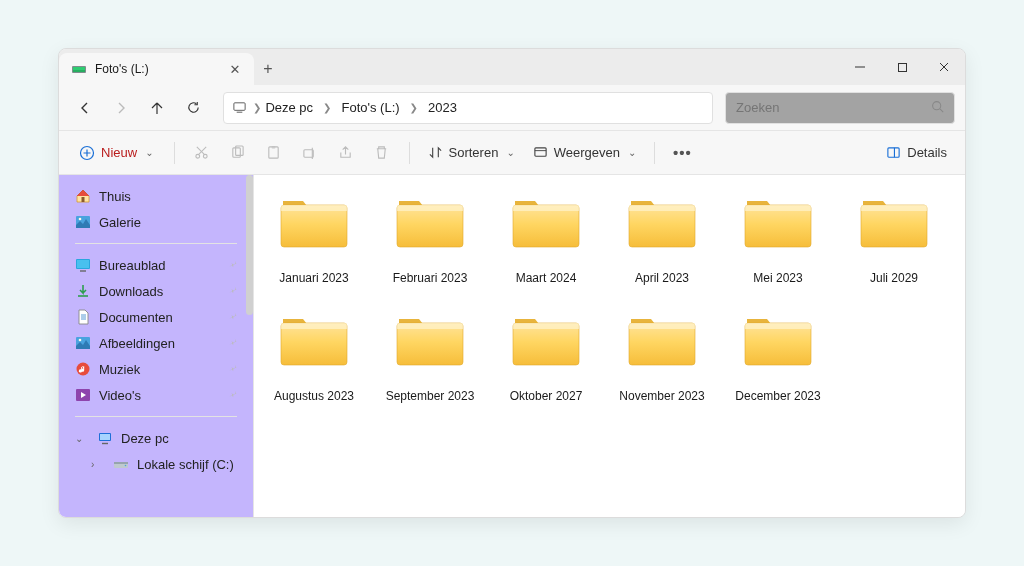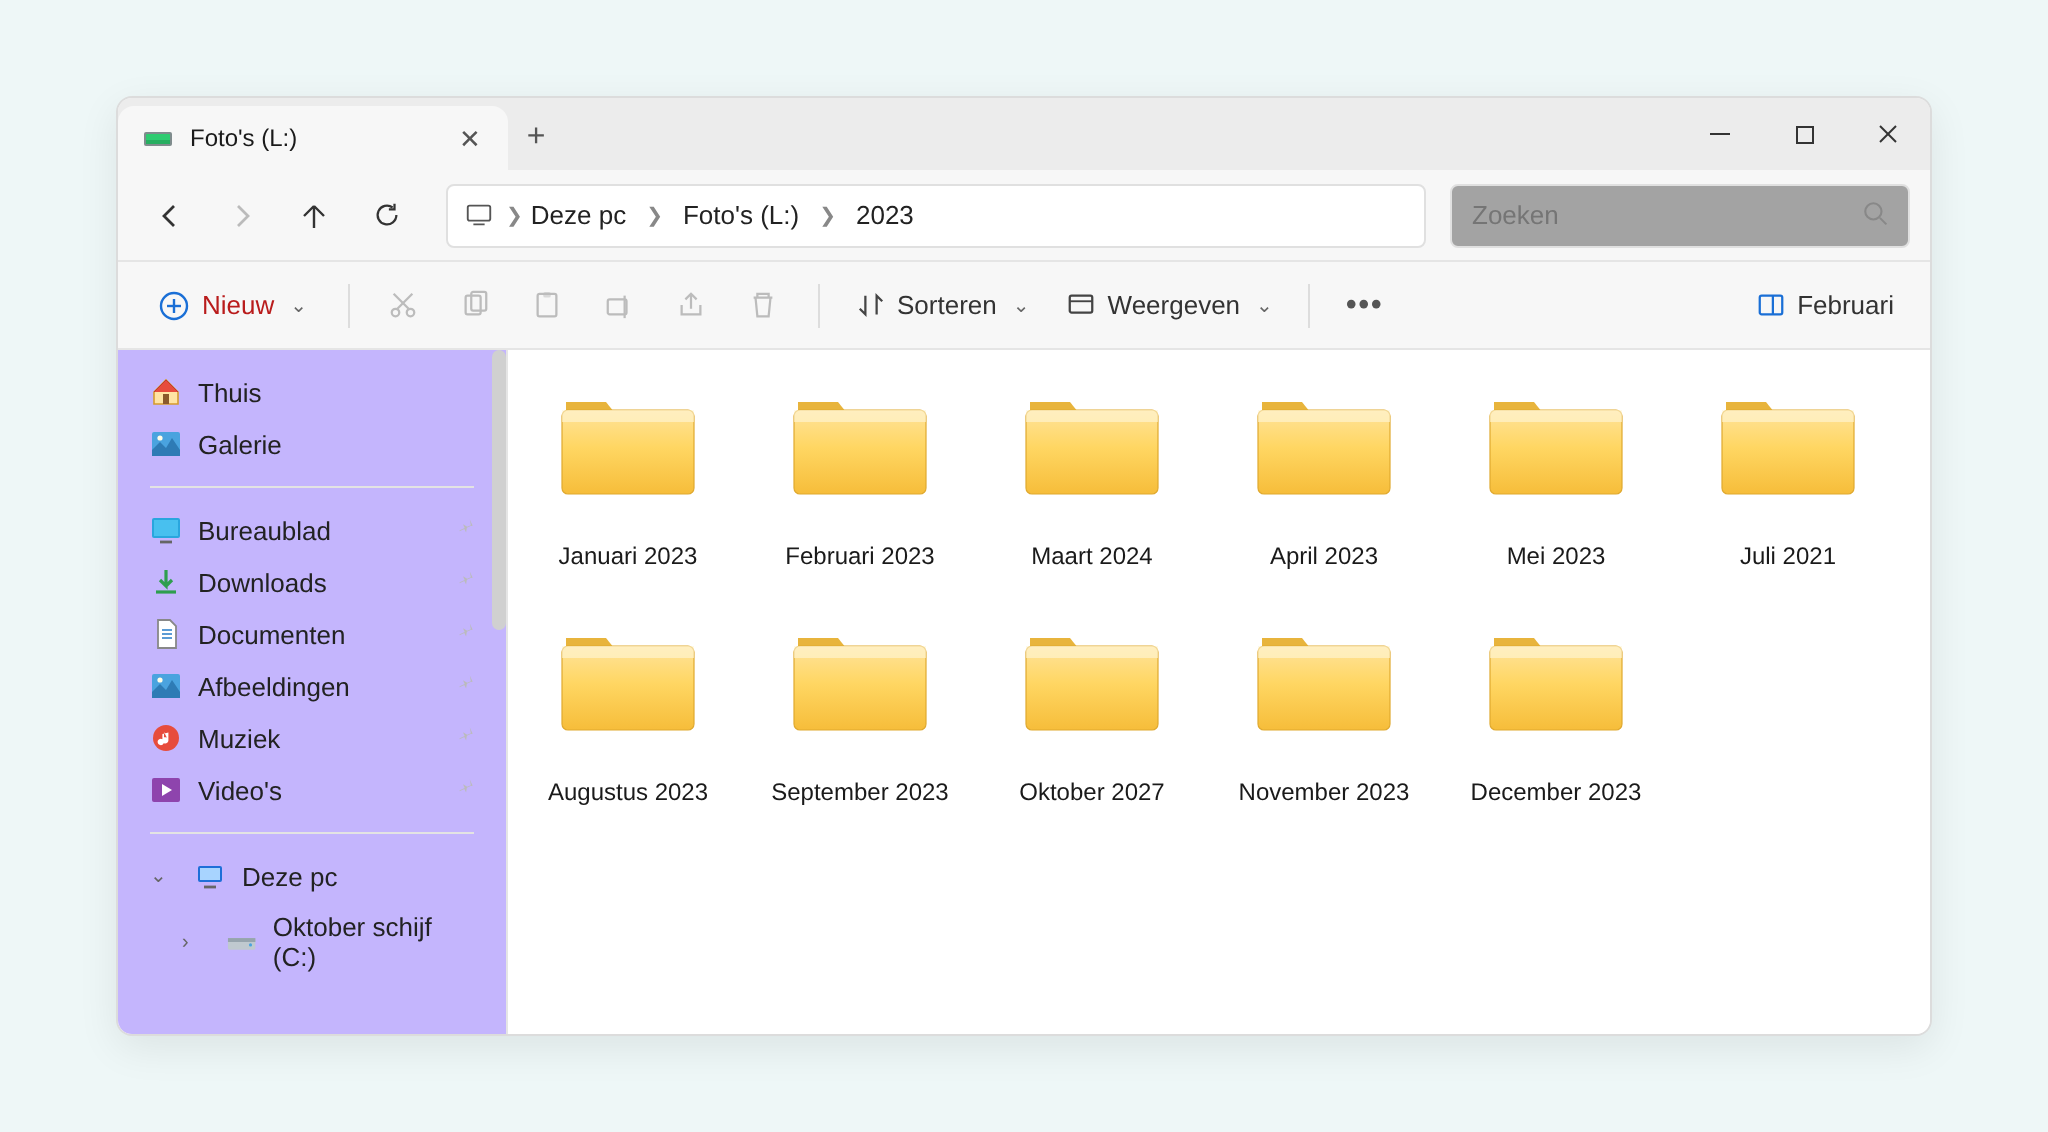--- a/index.html
+++ b/index.html
@@ -274,21 +274,21 @@
     <div class="tool-sep"></div>
     <div class="tool-icon">
         <span class="ellipsis">•••</span>
       </div>
     <div class="tool-spacer"></div>
     <div class="tool-labeled">
       <svg class="ico" width="15" height="15" viewBox="0 0 16 16">
           <rect x="2" y="3" width="12" height="10" rx="1" fill="none" stroke="#1a6fd6" stroke-width="1.2"></rect>
           <line x1="9" y1="3" x2="9" y2="13" stroke="#1a6fd6" stroke-width="1.2"></line>
         </svg>
-      <span>Februari</span>
+      <span>Details</span>
     </div>
   </div>
 
   <div class="body">
 
     <div class="sidebar">
       <div class="scroll-hint"></div>
 
       <div class="sb-item">
         <svg width="16" height="16" viewBox="0 0 16 16">
@@ -385,21 +385,21 @@
           </svg>
         <span>Deze pc</span>
       </div>
       <div class="sb-item sb-indent">
         <span class="sb-exp">›</span>
         <svg width="16" height="16" viewBox="0 0 16 16">
             <rect x="1" y="6" width="14" height="6" rx="1" fill="#bfc9cf"></rect>
             <rect x="1" y="6" width="14" height="2" fill="#96a4ad"></rect>
             <circle cx="12.5" cy="9.5" r="0.8" fill="#4aa3df"></circle>
           </svg>
-        <span>Oktober schijf (C:)</span>
+        <span>Lokale schijf (C:)</span>
       </div>
     </div>
 
     <div class="content">
       <div class="grid" id="folder-grid">
           <div class="folder">
             <svg class="folder-icon">
               <use href="#folder-sym"></use>
             </svg>
             <span class="folder-label">Januari 2023</span>
@@ -425,21 +425,21 @@
           <div class="folder">
             <svg class="folder-icon">
               <use href="#folder-sym"></use>
             </svg>
             <span class="folder-label">Mei 2023</span>
           </div>
           <div class="folder">
             <svg class="folder-icon">
               <use href="#folder-sym"></use>
             </svg>
-            <span class="folder-label">Juli 2021</span>
+            <span class="folder-label">Juli 2029</span>
           </div>
           <div class="folder">
             <svg class="folder-icon">
               <use href="#folder-sym"></use>
             </svg>
             <span class="folder-label">Augustus 2023</span>
           </div>
           <div class="folder">
             <svg class="folder-icon">
               <use href="#folder-sym"></use>

